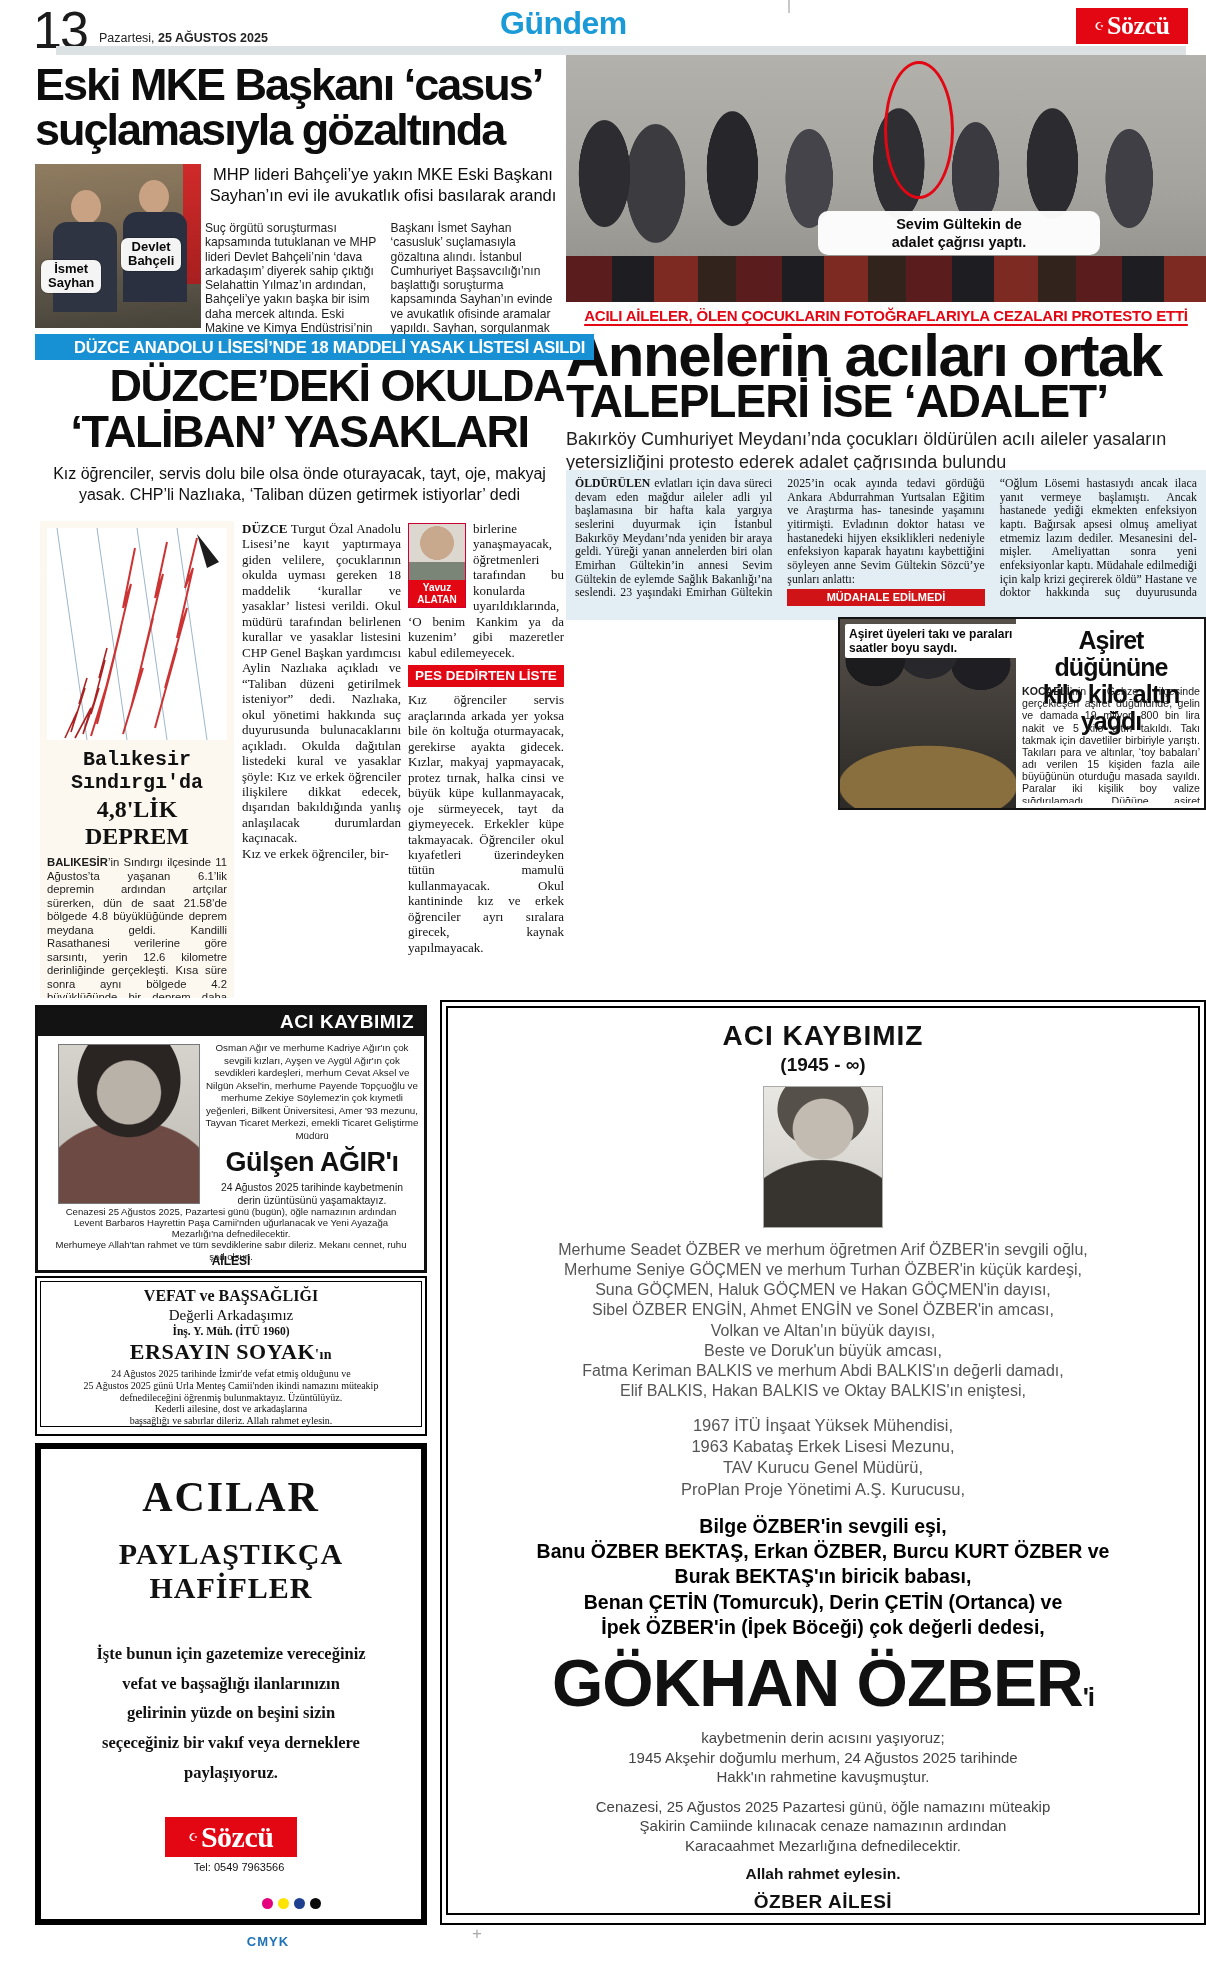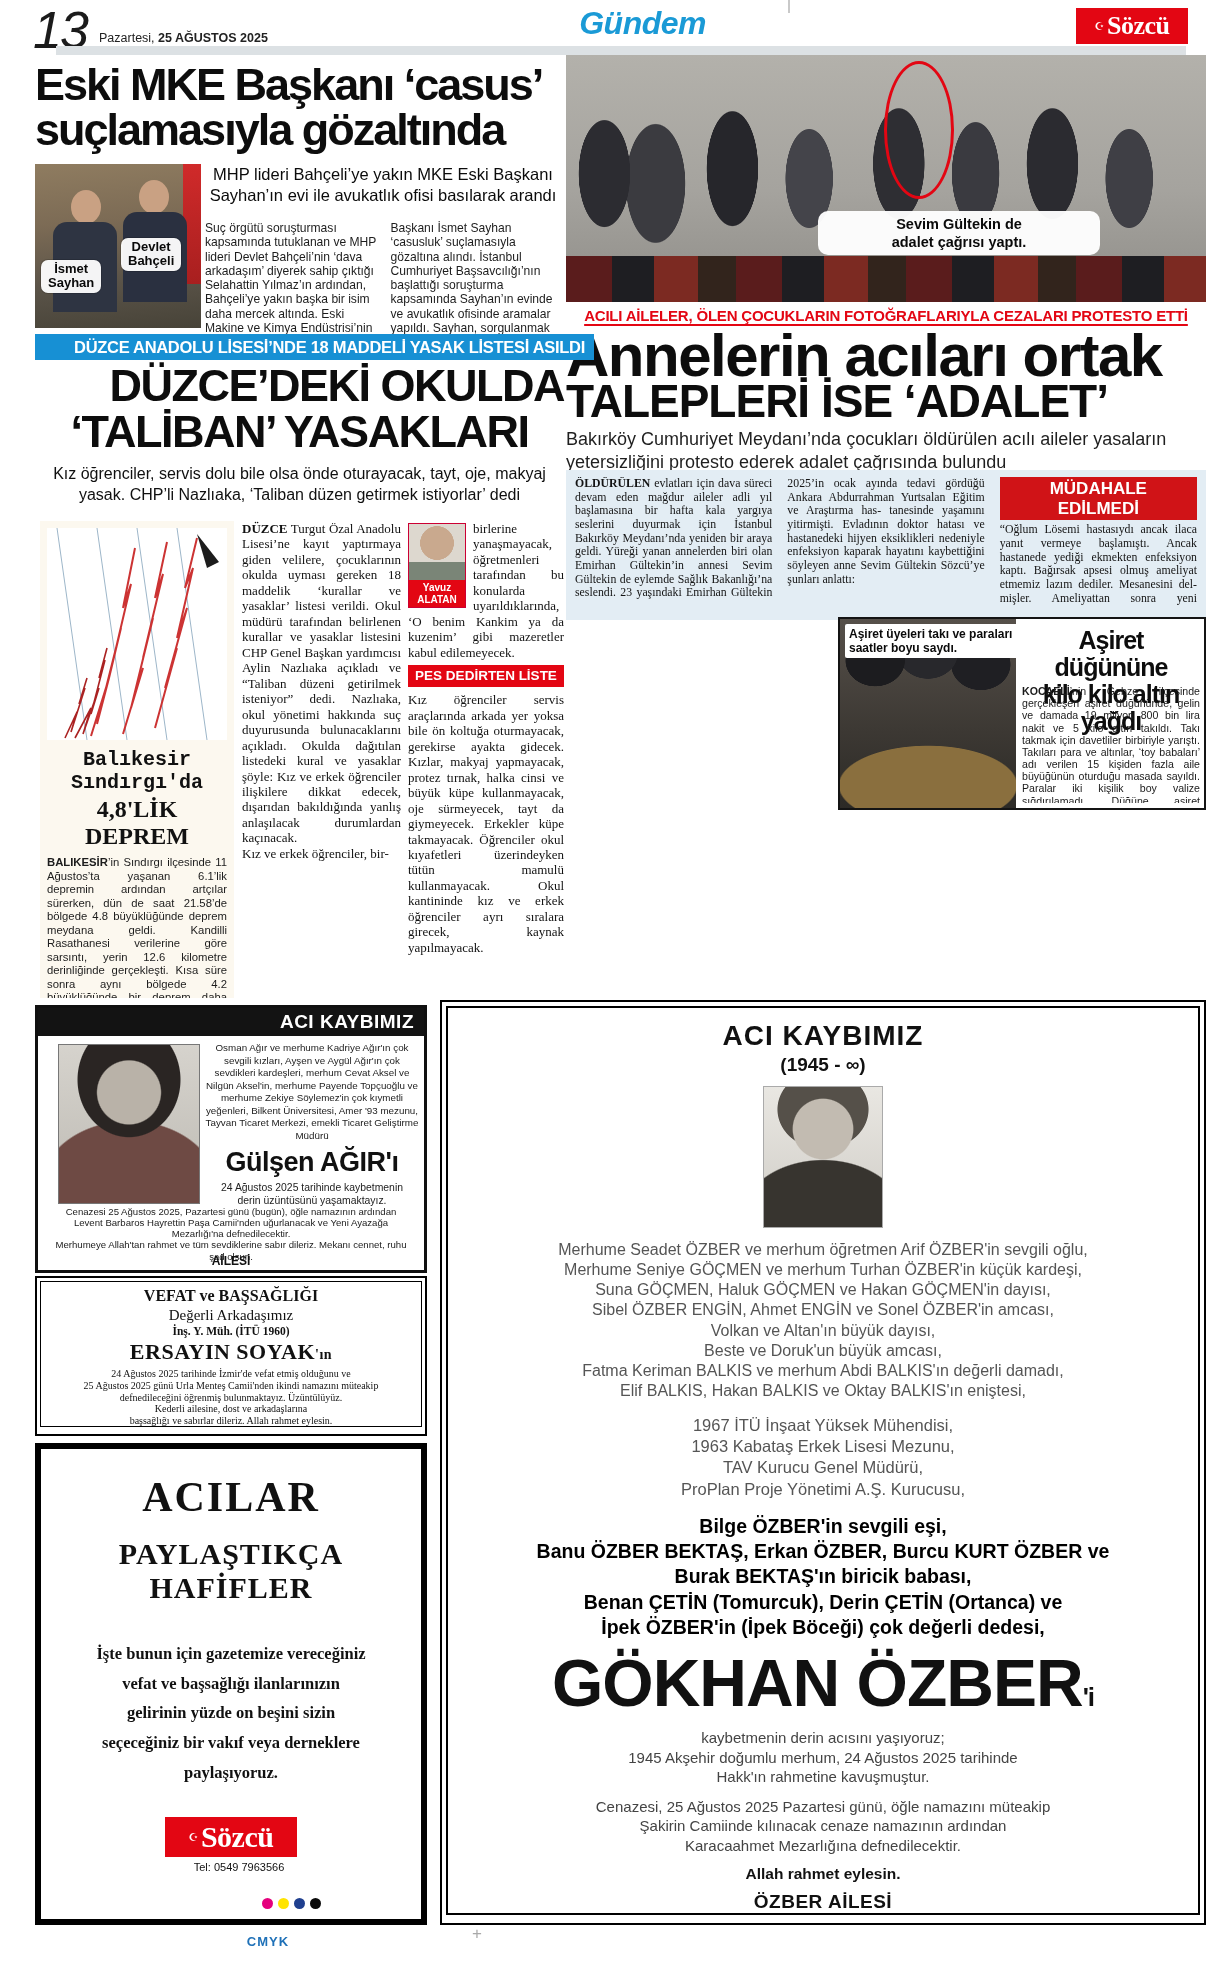--- a/index.html
+++ b/index.html
@@ -3,24 +3,24 @@
 <meta charset="utf-8">
 <style>
   html,body{margin:0;padding:0;background:#ffffff;}
   #page{position:relative;width:1206px;height:1962px;background:#fff;overflow:hidden;
         font-family:"Liberation Sans",sans-serif;color:#111;}
   .abs{position:absolute;}
   .prelines{white-space:pre-line;}
   .hl{font-weight:700;color:#0d0d0d;letter-spacing:-2px;line-height:1;}
 
   
-  #pagenum{left:33px;top:0px;font-size:52px;font-weight:400;color:#1b1b1b;letter-spacing:-2px;font-style:italic;}
+  #pagenum{left:33px;top:0px;font-size:52px;font-weight:400;color:#1b1b1b;letter-spacing:-2px;}
   #date{left:99px;top:31px;font-size:12.5px;color:#222;}
   #date b{font-weight:700;}
-  #section-title{left:500px;top:5px;width:206px;font-size:32px;font-weight:700;color:#1a9ad6;text-align:right;letter-spacing:-.5px;font-style:italic;}
+  #section-title{left:500px;top:5px;width:206px;font-size:32px;font-weight:700;color:#1a9ad6;text-align:left;letter-spacing:-.5px;}
   .sozcu-logo{background:#e30613;color:#fff;font-family:"Liberation Serif",serif;font-weight:700;
               display:flex;align-items:center;justify-content:center;letter-spacing:-.5px;}
   #hdr-logo{left:1076px;top:8px;width:112px;height:36px;font-size:26px;}
   .flag-ic{font-size:11px;margin-right:3px;font-family:"DejaVu Sans",sans-serif;}
   #hdr-bar{left:56px;top:46px;width:1130px;height:9px;background:#dce1e4;}
   #top-regmark{left:788px;top:0;width:2px;height:13px;background:#c9c9c9;}
 
   
   .mke-hl{font-size:45px;width:530px;}
   #mke-photo{left:35px;top:164px;width:166px;height:164px;overflow:hidden;
@@ -54,21 +54,21 @@
   #adalet-kicker{left:566px;top:307px;width:640px;text-align:center;color:#e30613;font-weight:700;font-size:15px;letter-spacing:-.2px;}
   #adalet-kicker span{text-decoration:underline;text-underline-offset:3px;text-decoration-thickness:1.5px;}
   #adalet-hl1{left:566px;top:326px;width:640px;font-size:60px;letter-spacing:-1.5px;}
   #adalet-hl2{left:566px;top:378px;width:640px;font-size:46px;letter-spacing:-1px;}
   #adalet-sub{left:566px;top:428px;width:640px;font-size:18px;line-height:1.3;color:#1f1f1f;text-align:left;}
   #adalet-bodybox{left:566px;top:470px;width:640px;height:150px;background:#e3edf4;box-sizing:border-box;padding:7px 9px;}
   #adalet-cols{column-count:3;column-gap:15px;height:100%;overflow:hidden;
      font-family:"Liberation Serif",serif;font-size:11.8px;line-height:1.16;color:#141414;text-align:justify;}
   .lead{font-weight:700;}
   .red-subhead{background:#d01317;color:#fff;font-family:"Liberation Sans",sans-serif;font-weight:700;
-     font-size:17px;text-align:center;padding:2px 20px;margin:3px 0;}
+     font-size:11px;text-align:center;padding:2px 20px;margin:3px 0;}
 
   
   #duzce-kicker{left:35px;top:334px;width:529px;height:26px;background:#1790d4;color:#fff;
      font-weight:700;font-size:16.5px;line-height:26px;text-align:center;letter-spacing:-.3px;padding-left:30px;}
   #duzce-hl1{left:35px;top:363px;width:529px;font-size:45px;text-align:right;letter-spacing:-1.5px;}
   #duzce-hl2{left:35px;top:409px;width:529px;font-size:45px;text-align:center;letter-spacing:-1.5px;}
   #duzce-sub{left:35px;top:464px;width:529px;font-size:16px;line-height:1.3;text-align:center;color:#101010;}
   #deprem-box{left:40px;top:521px;width:194px;height:477px;background:#fcf8ef;box-sizing:border-box;padding:7px;overflow:hidden;}
   #seismo{width:180px;height:212px;background:#fff;display:block;}
   .dep-h1{font-family:Liberation Mono, monospace;font-weight:700;font-size:20px;text-align:center;margin-top:8px;}

